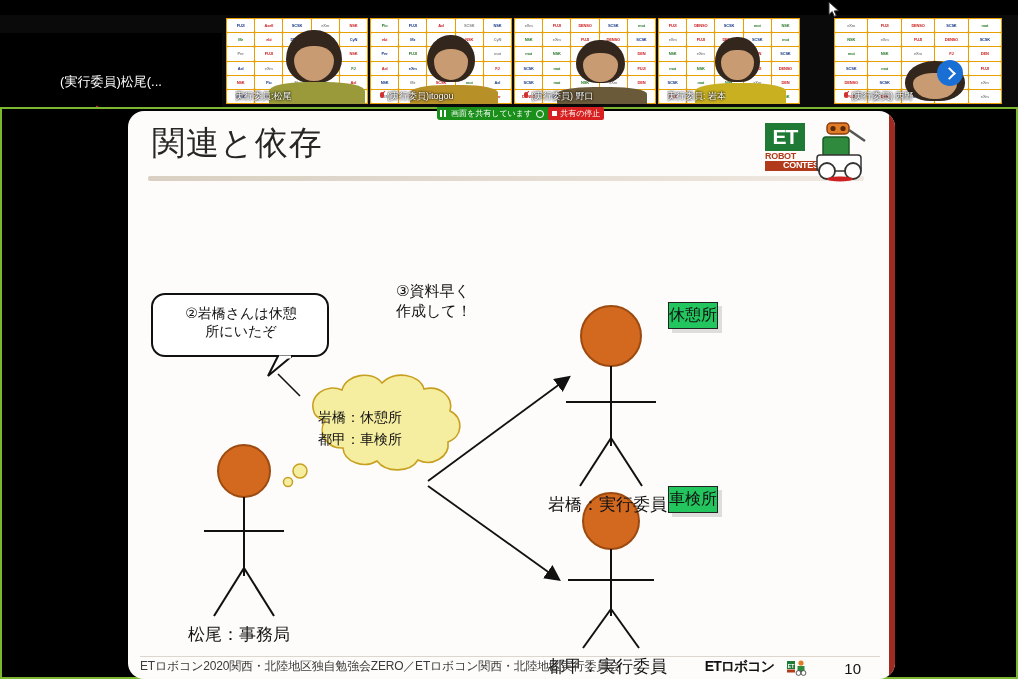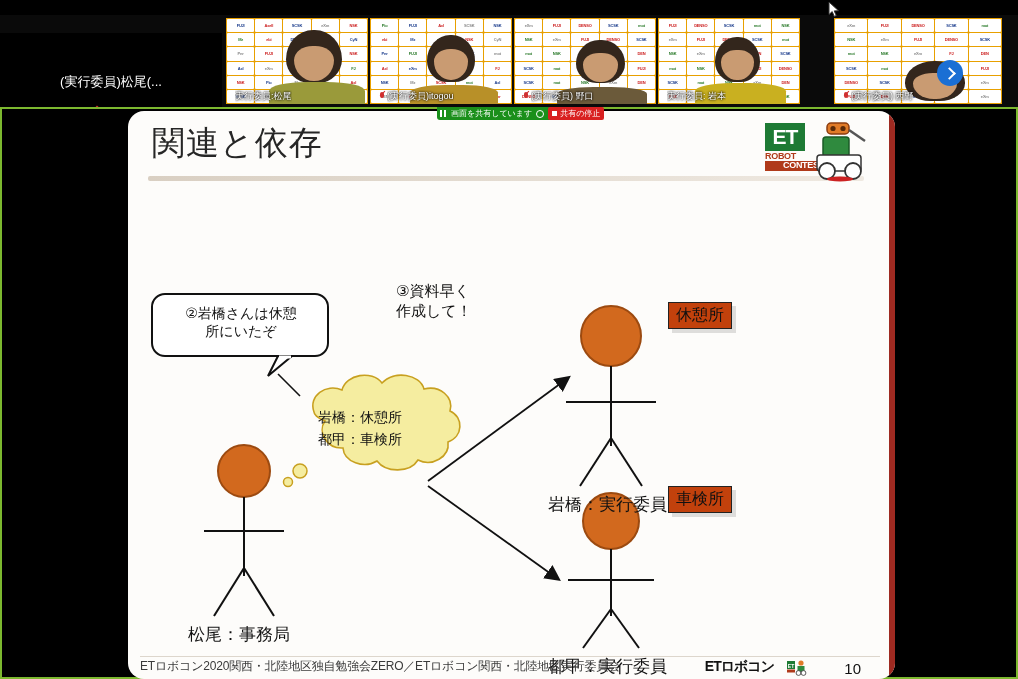--- a/index.html
+++ b/index.html
@@ -93,22 +93,22 @@
   #bullet-sq{width:16px;height:16px;background:#1f2fd4;margin-top:11px;flex:0 0 auto;}
   #bullet-text{font-size:26px;line-height:1.42;color:#111;letter-spacing:0px;}
   .u{border-bottom:2px solid #c0392b;padding-bottom:1px;}
 
   
   #diagram{position:absolute;left:0;top:175px;width:767px;height:350px;}
   svg{position:absolute;left:0;top:0;overflow:visible;}
 
   .dlabel{position:absolute;font-size:15px;color:#111;line-height:1.32;
           white-space:pre;}
-  .boxlabel{position:absolute;border:1.5px solid #222;background:#c2410c;
-          font-size:16px;color:#111;padding:2px 7px;
+  .boxlabel{position:absolute;border:1.5px solid #222;background:#22c55e;
+          font-size:16px;color:#111;padding:2px 0;
           box-shadow:4px 4px 0 rgba(0,0,0,.12);}
   .bubble-txt{position:absolute;font-size:14px;color:#111;line-height:1.3;
           text-align:center;white-space:pre;}
   .cloud-txt{position:absolute;font-size:14px;color:#111;line-height:1.35;
           white-space:pre;}
 
   
   #footer-line{position:absolute;left:12px;bottom:22px;width:740px;height:1px;
           background:#ddd6cc;}
   #footer-txt{position:absolute;left:12px;bottom:4px;font-size:12px;color:#3a3a3a;

